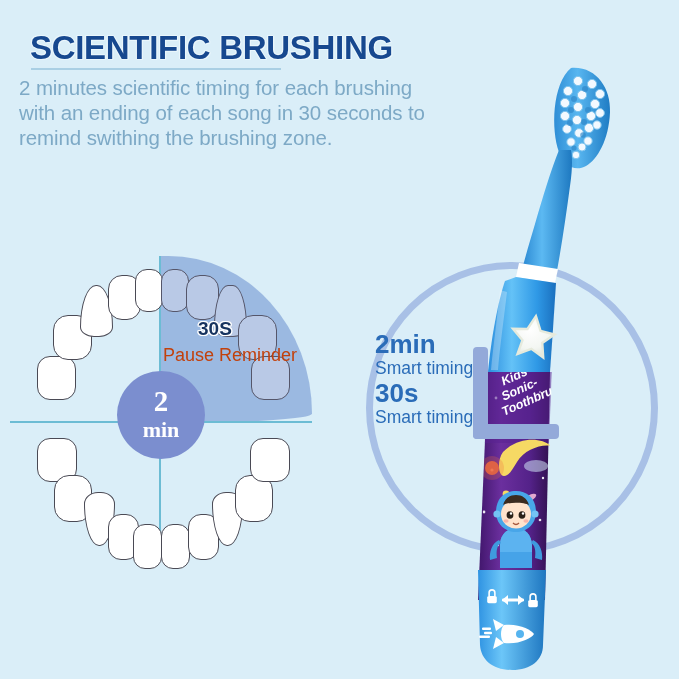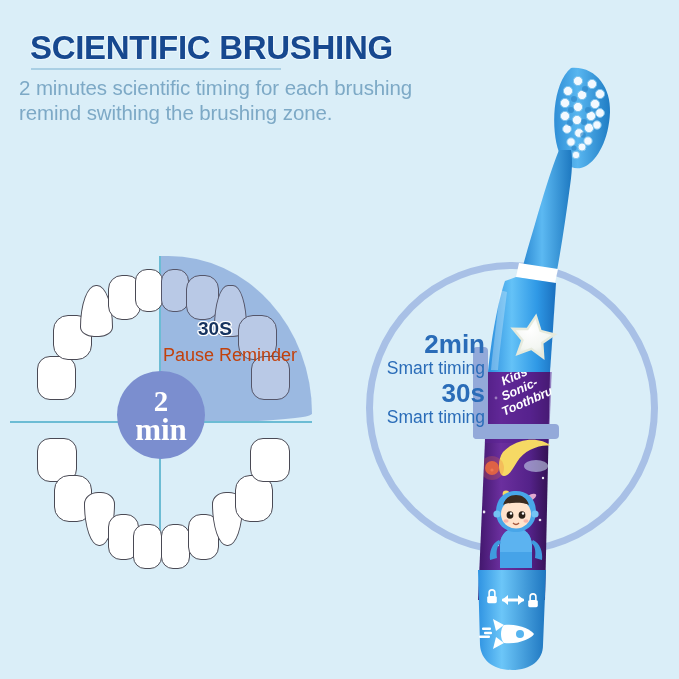--- a/index.html
+++ b/index.html
@@ -94,21 +94,21 @@
     font-weight: bold;
     font-size: 29px;
     line-height: 30px;
     display: flex;
     flex-direction: column;
     align-items: center;
     justify-content: center;
     text-align: center;
     z-index: 6;
   }
-  .center-badge .b-min { font-size: 31px; margin-top: -1px; }
+  .center-badge .b-min { font-size: 22px; margin-top: -1px; }
 
   .lbl-30s {
     position: absolute;
     left: 198px; top: 318px;
     font-size: 19px;
     font-weight: bold;
     color: #16335f;
     text-shadow:
       1.3px 0 0 #fff, -1.3px 0 0 #fff, 0 1.3px 0 #fff, 0 -1.3px 0 #fff,
       1px 1px 0 #fff, -1px 1px 0 #fff, 1px -1px 0 #fff, -1px -1px 0 #fff;
@@ -129,21 +129,21 @@
     left: 366px; top: 262px;
     width: 292px; height: 292px;
     border: 7px solid #a8c0e6;
     border-radius: 50%;
     z-index: 1;
   }
   #timing-text {
     position: absolute;
     left: 375px; top: 330px;
     width: 110px;
-    text-align: right;
+    text-align: left;
     color: #2a6cb8;
     z-index: 5;
   }
   #timing-text .big { font-size: 26px; font-weight: bold; line-height: 28px; }
   #timing-text .small { font-size: 17.5px; font-weight: normal; line-height: 21px; white-space: nowrap; }
 
   
   .bracket-v {
     position: absolute;
     left: 473px; top: 347px;
@@ -166,20 +166,21 @@
 </style>
 </head>
 <body>
 
 <div id="page">
 
   <div class="headline">SCIENTIFIC BRUSHING</div>
   <div class="headline-rule"></div>
   <div class="subhead">
     <div>2 minutes scientific timing for each brushing</div>
+    <div>with an ending of each song in 30 seconds to</div>
     <div>remind swithing the brushing zone.</div>
   </div>
 
   <div id="teeth-panel"></div>
 
   <div class="quadrant"></div>
   <div class="cross-h"></div>
   <div class="cross-v"></div>
 
   <div class="tooth" style="left:37px;  top:356px; width:39px; height:44px; border-radius:13px;"></div>

